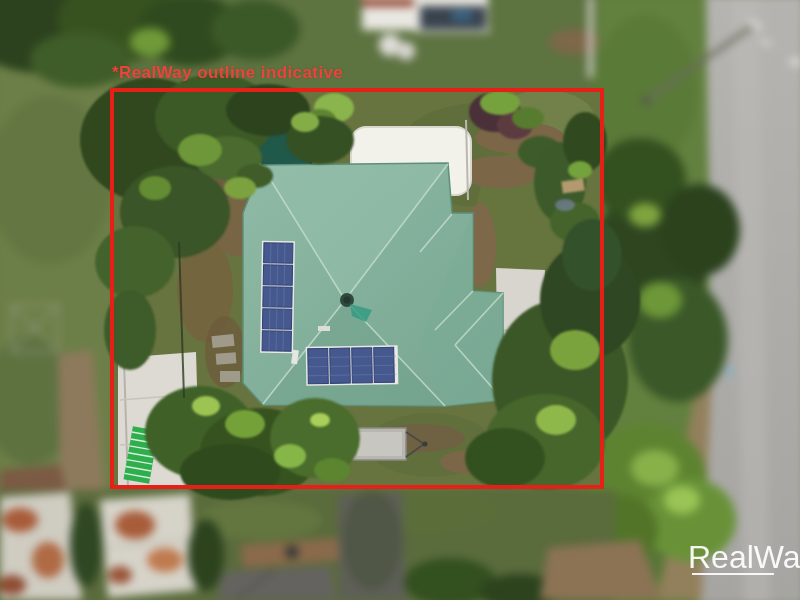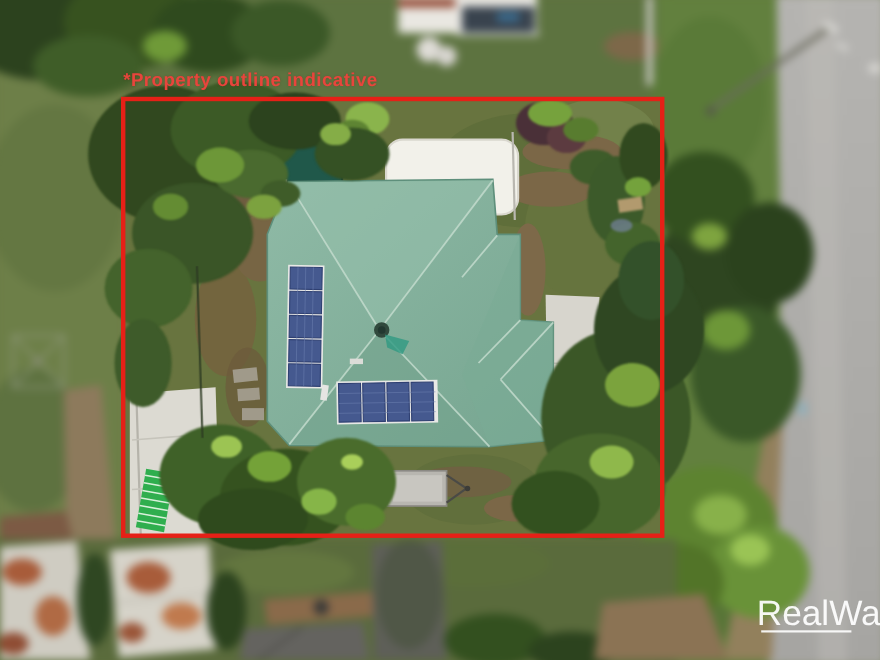--- a/index.html
+++ b/index.html
@@ -291,17 +291,17 @@
       <ellipse cx="575" cy="350" rx="25" ry="20" fill="#7ba33d"></ellipse>
       <ellipse cx="556" cy="420" rx="20" ry="15" fill="#8fb84b"></ellipse>
       <ellipse cx="592" cy="255" rx="30" ry="36" fill="#33512a"></ellipse>
     </g>
 
     <line x1="179" y1="242" x2="184" y2="398" stroke="#2e3b24" stroke-width="2" opacity=".8"></line>
   </g>
 </svg>
 
 <div class="outline-box"></div>
-<div class="disclaimer">*Property outline indicative</div>
+<div class="disclaimer">*RealWay outline indicative</div>
 
 <div class="watermark">RealWay</div>
 <div class="watermark-underline"></div>
 </div>
 
 </body></html>

